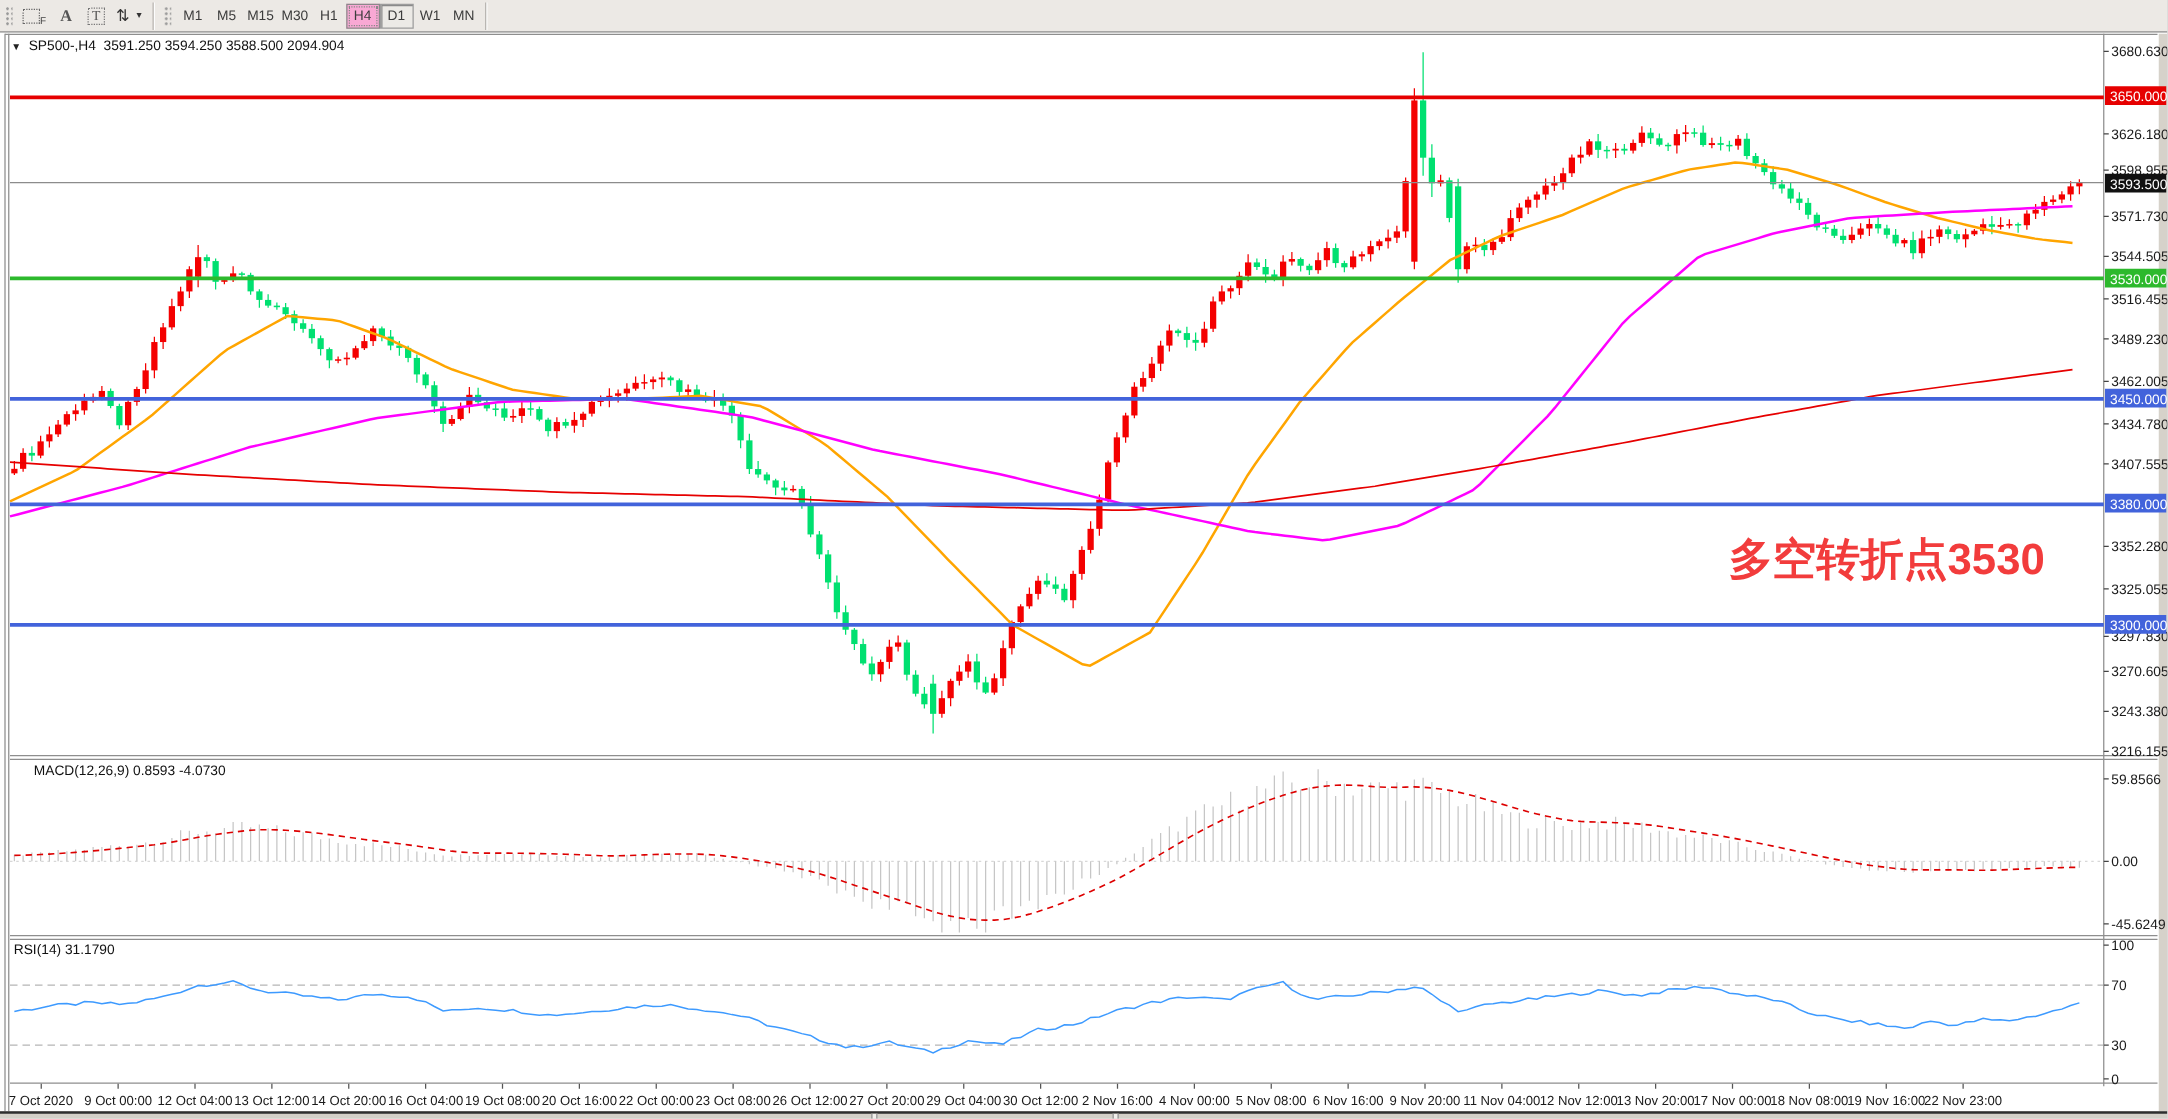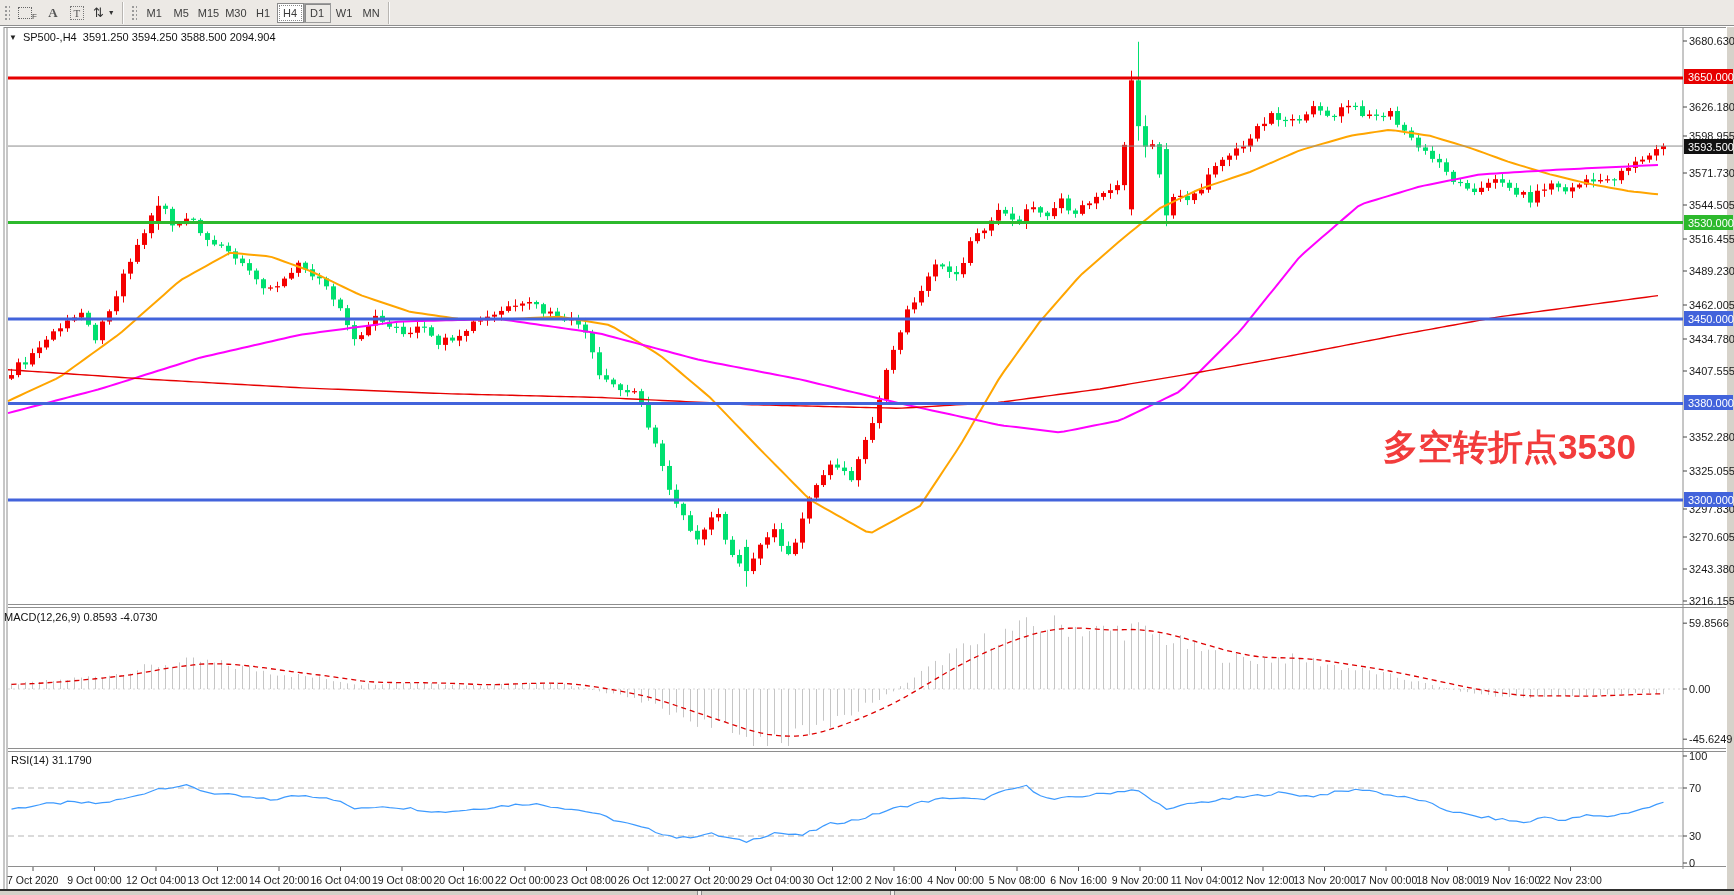--- a/index.html
+++ b/index.html
@@ -15,21 +15,21 @@
         color:#444;display:flex;align-items:center;justify-content:center;padding:0 3px;cursor:default;}
   .fbox{display:inline-block;width:12px;height:10px;border:1px dotted #666;}
   .fsub{font-size:8px;color:#444;position:relative;top:4px;left:0px;}
   .a-label{font-size:13px;color:#555;font-weight:bold;font-family:"Liberation Serif",serif;}
   .t-label{font-size:11px;color:#555;border:1px dotted #777;padding:0 3px;font-family:"Liberation Serif",serif;}
   .arrows-glyph{font-size:13px;color:#333;}
   .caret{font-size:7px;color:#333;margin-left:4px;}
   .sep{width:0;height:22px;border-left:1px solid #b9b6b2;border-right:1px solid #fdfdfd;margin:0 3px;}
   .tf{height:20px;min-width:27px;border:1px solid transparent;background:transparent;color:#3c3c3c;
       font-size:11px;font-family:"Liberation Sans",sans-serif;padding:0 2px;cursor:default;}
-  .tf-active{background:#ffffff;border:1px solid #8a8a8a;outline:1px dotted #888;outline-offset:-3px;}
+  .tf-active{background:#f9a8d4;border:1px solid #8a8a8a;outline:1px dotted #888;outline-offset:-3px;}
   .tf-raised{border:1px solid #fff;border-right-color:#8a8a8a;border-bottom-color:#8a8a8a;background:#ece9e5;
              box-shadow:1px 1px 0 #8a8a8a inset;border:1px solid #9c9c9c;background:#eceae6;}
   
   .overlay{position:absolute;z-index:3;color:#111;}
   .pane-title{font-size:11px;display:flex;align-items:center;gap:6px;white-space:pre;}
   .tri{font-size:8px;color:#222;}
   .annotation{position:absolute;left:1383px;top:424px;z-index:2;font-size:35px;font-weight:bold;
               letter-spacing:0px;white-space:nowrap;}
   .statusbar{position:absolute;left:0;top:889px;width:100%;height:6px;background:#d4d0c8;
              border-top:2px solid #2f2f2f;z-index:4;}
@@ -926,21 +926,21 @@
         <text x="1509" y="884" text-anchor="middle">19 Nov 16:00</text>
         <line x1="1570.5" y1="867" x2="1570.5" y2="871" stroke="#555"></line>
         <text x="1570.5" y="884" text-anchor="middle">22 Nov 23:00</text>
       </g>
     </svg>
 
   <div class="overlay pane-title" style="left:9px;top:31px;">
     <span class="tri">▼</span>
     <span>SP500-,H4  3591.250 3594.250 3588.500 2094.904</span>
   </div>
-  <div class="overlay pane-title" style="left:4px;top:611px;">
+  <div class="overlay pane-title" style="left:27px;top:611px;">
     <span>MACD(12,26,9) 0.8593 -4.0730</span>
   </div>
   <div class="overlay pane-title" style="left:11px;top:754px;">
     <span>RSI(14) 31.1790</span>
   </div>
 
   <div class="annotation" id="annotation" style="color: rgb(242, 60, 60);">多空转折点3530</div>
 
   <div class="statusbar">
     <div class="notch" style="left:697px;"></div>

